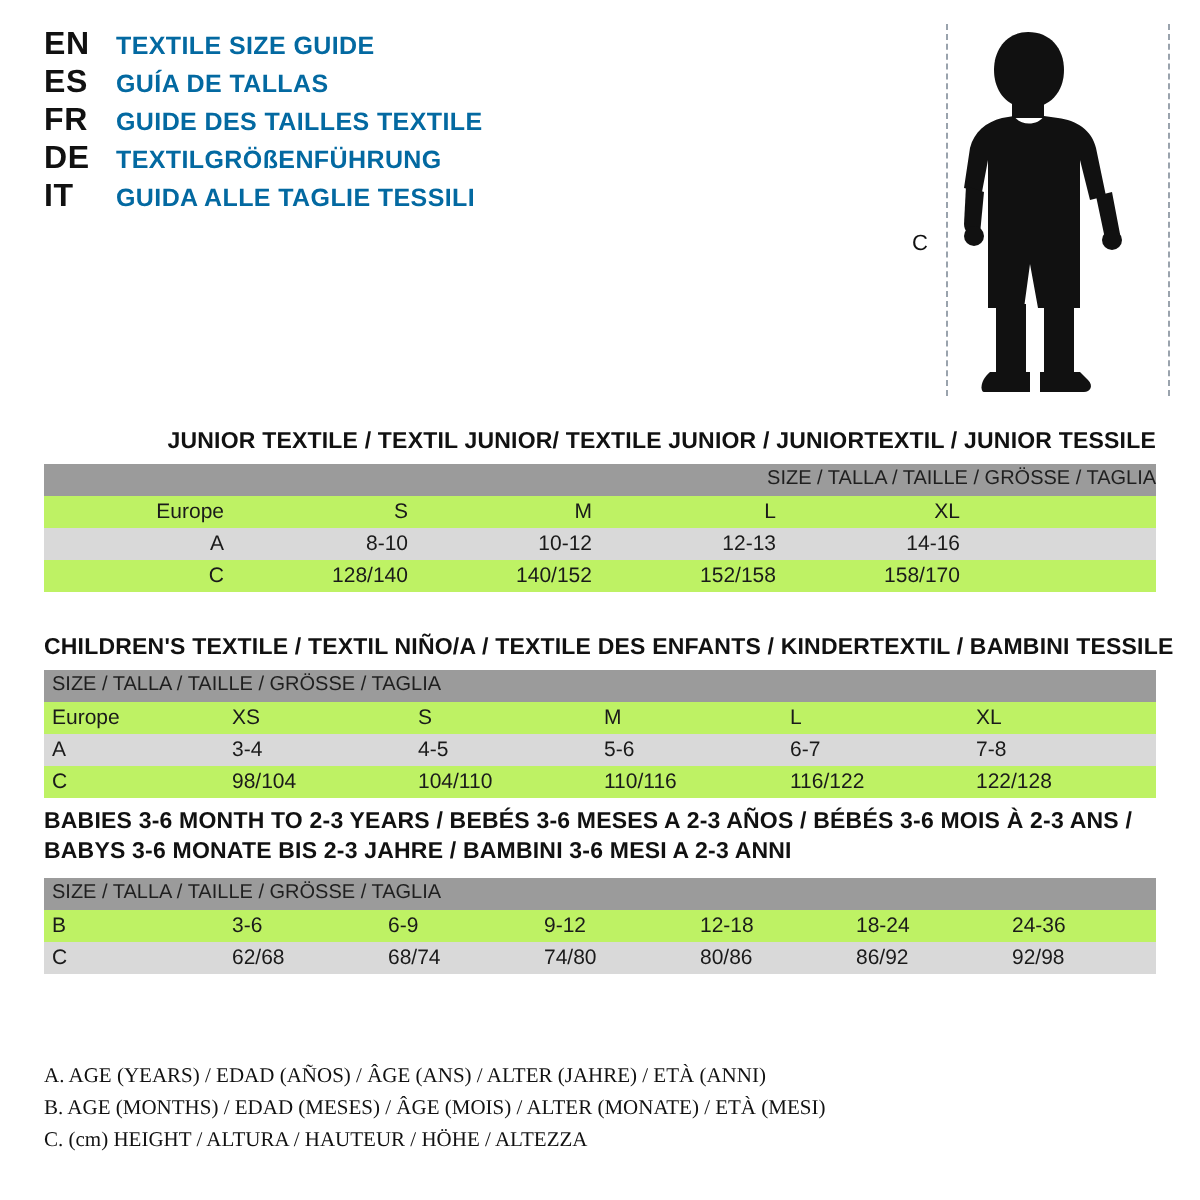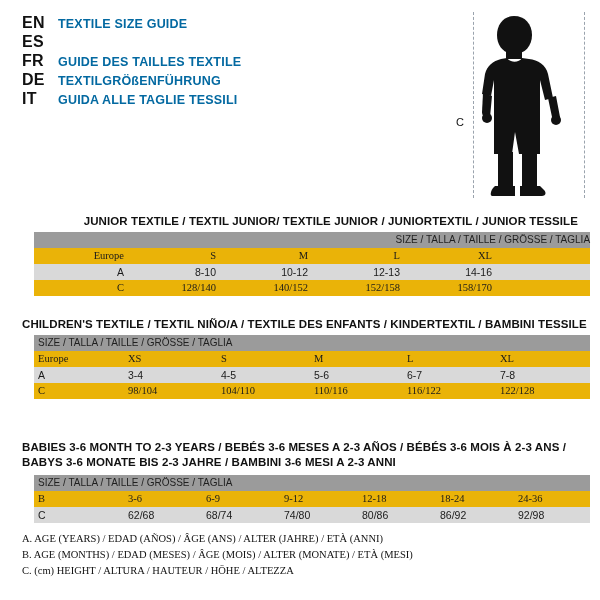--- a/index.html
+++ b/index.html
@@ -75,34 +75,33 @@
     font-weight: bold;
     letter-spacing: .1px;
     color: #111;
     margin-bottom: 5px;
     white-space: nowrap;
   }
   table {
     border-collapse: collapse;
     width: 556px;
     table-layout: fixed;
-    margin-left: 12px;
   }
   td {
     font-size: 10.5px;
     color: #1a1a1a;
     padding: 0 0 0 4px;
     height: 16px;
     line-height: 16px;
     vertical-align: middle;
     white-space: nowrap;
   }
   tr.band-dark td { background: #9b9b9b; color: #1f1f1f; font-size: 10px; }
   tr.band-light td { background: #d9d9d9; }
-  tr.band-white td { background: #eab308; font-family: Liberation Serif, serif; }
+  tr.band-white td { background: #bef264; }
   td.colhead { font-size: 10.5px; }
 
   
   .notes {
     position: absolute;
     left: 22px;
     top: 531px;
     width: 556px;
     font-family: Liberation Serif, serif;
   }
@@ -116,20 +115,21 @@
 </head>
 <body>
 
 <div class="header">
   <div class="hrow">
     <span class="hlang">EN</span>
     <span class="htitle">TEXTILE SIZE GUIDE</span>
   </div>
   <div class="hrow">
     <span class="hlang">ES</span>
+    <span class="htitle">GUÍA DE TALLAS</span>
   </div>
   <div class="hrow">
     <span class="hlang">FR</span>
     <span class="htitle">GUIDE DES TAILLES TEXTILE</span>
   </div>
   <div class="hrow">
     <span class="hlang">DE</span>
     <span class="htitle">TEXTILGRÖßENFÜHRUNG</span>
   </div>
   <div class="hrow">
@@ -247,21 +247,21 @@
         <td>98/104</td>
         <td>104/110</td>
         <td>110/116</td>
         <td>116/122</td>
         <td>122/128</td>
       </tr>
     </tbody>
   </table>
 </div>
 
-<div class="section" style="top:440px;">
+<div class="section" style="top:404px;">
   <div class="sec-title" style="white-space:normal; line-height:15px;">BABIES 3-6 MONTH TO 2-3 YEARS / BEBÉS 3-6 MESES A 2-3 AÑOS / BÉBÉS 3-6 MOIS À 2-3 ANS / BABYS 3-6 MONATE BIS 2-3 JAHRE / BAMBINI 3-6 MESI A 2-3 ANNI</div>
   <table>
     <colgroup>
       <col style="width:90px">
         <col style="width:78px">
         <col style="width:78px">
         <col style="width:78px">
         <col style="width:78px">
         <col style="width:78px">
         <col style="width:76px">

